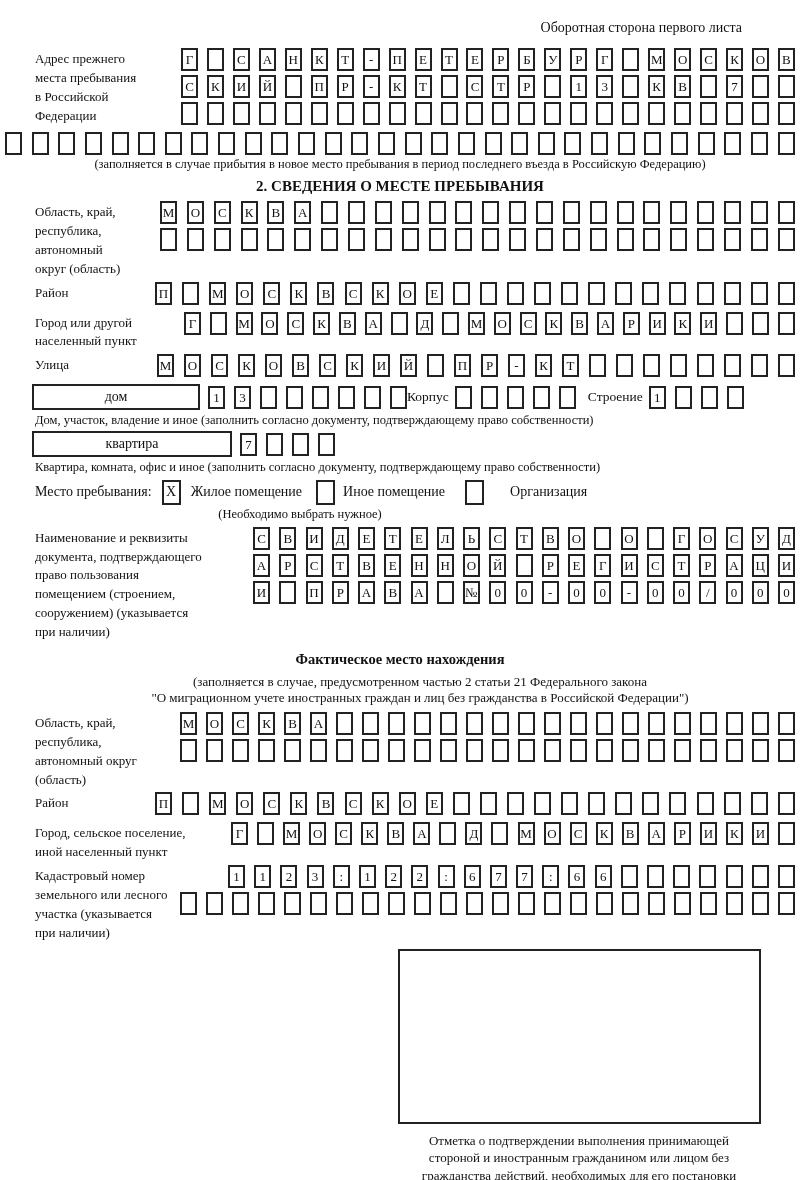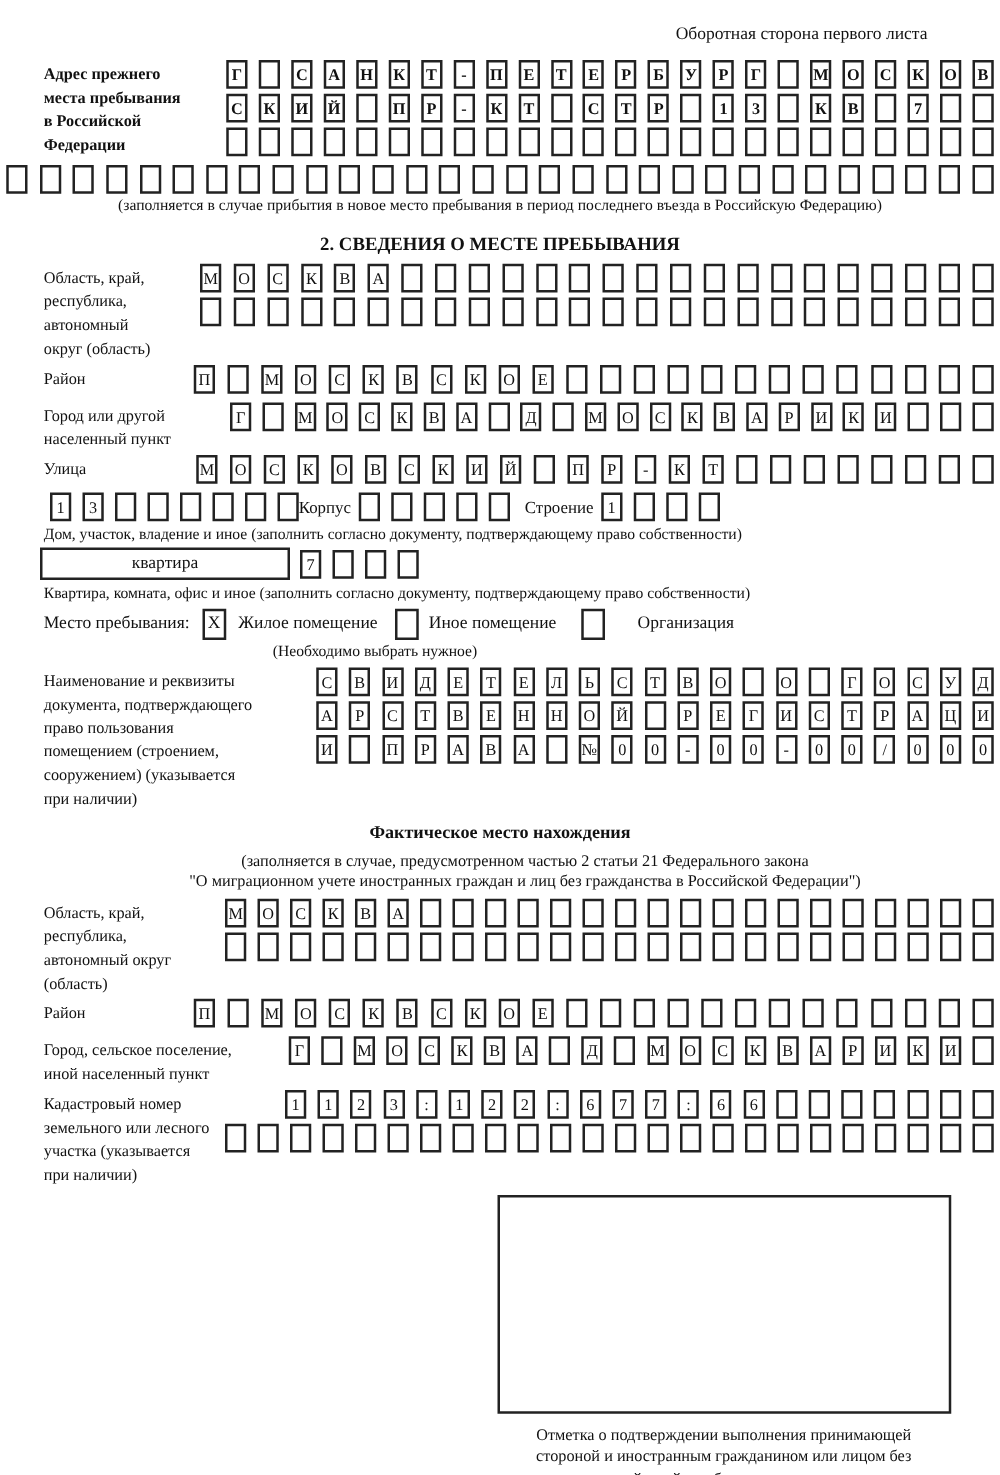--- a/index.html
+++ b/index.html
@@ -15,38 +15,38 @@
   .fcol { flex: 1 1 auto; min-width: 0; }
   .boxrow { display: flex; justify-content: space-between; margin-bottom: 4px; }
   .cbox {
     width: 17px; height: 23px; flex: 0 0 auto;
     border: 2px solid #222222; background: #ffffff;
     display: inline-flex; align-items: center; justify-content: center;
     font-size: 13px; line-height: 1;
   }
   .fullrow { margin: 0 5px 2px 5px; }
   .note { font-size: 12.5px; text-align: center; line-height: 1.25; margin: 1px 0 3px 0; white-space: pre-line; }
-  .h-bold { text-align: center; font-weight: bold; font-size: 15px; line-height: 1.3; margin: 14px 0 5px 0; }
+  .h-bold { text-align: center; font-weight: bold; font-size: 15px; line-height: 1.3; margin: 4px 0 5px 0; }
   .inline-row { display: flex; align-items: center; margin: 2px 5px 2px 32px; }
   .widebox { border: 2px solid #222222; height: 26px; display: flex; align-items: center; justify-content: center; font-size: 14px; flex: 0 0 auto; }
   .gapboxes { display: flex; gap: 9px; margin-left: 8px; }
   .small-note { font-size: 12.5px; line-height: 1.3; margin: 2px 5px 3px 35px; }
   .stay-row { display: flex; align-items: center; font-size: 14px; margin: 4px 5px 2px 35px; }
   .stay-box { width: 19px; height: 25px; border: 2px solid #222222; display: inline-flex; align-items: center; justify-content: center; font-size: 14px; flex: 0 0 auto; }
   .choose-note { width: 360px; margin-left: 120px; text-align: center; font-size: 12.5px; margin-bottom: 5px; }
   .stamp-box { margin: 6px 0 0 398px; width: 363px; height: 175px; border: 2px solid #222222; }
   .stamp-caption { margin: 8px 0 0 393px; width: 372px; text-align: center; font-size: 13px; line-height: 1.35; white-space: pre-line; }
   .ml48 { margin-left: 48px; }
 </style>
 </head>
 <body>
 
 <div class="hdr-note">Оборотная сторона первого листа</div>
 
-<div class="frow" style="margin-top:12px;font-weight:bold;">
+<div class="frow" style="margin-top:12px;">
   <div class="flabel" style="width:146px;">Адрес прежнего
 места пребывания
 в Российской
 Федерации</div>
   <div class="fcol">
     <div class="boxrow">
         <span class="cbox">Г</span>
         <span class="cbox"></span>
         <span class="cbox">С</span>
         <span class="cbox">А</span>
@@ -313,20 +313,21 @@
         <span class="cbox"></span>
         <span class="cbox"></span>
         <span class="cbox"></span>
         <span class="cbox"></span>
         <span class="cbox"></span>
       </div>
     </div>
 </div>
 
 <div class="inline-row">
+  <div class="widebox" style="width:168px;">дом</div>
   <div class="gapboxes">
       <span class="cbox">1</span>
       <span class="cbox">3</span>
       <span class="cbox"></span>
       <span class="cbox"></span>
       <span class="cbox"></span>
       <span class="cbox"></span>
       <span class="cbox"></span>
       <span class="cbox"></span>
     </div>

